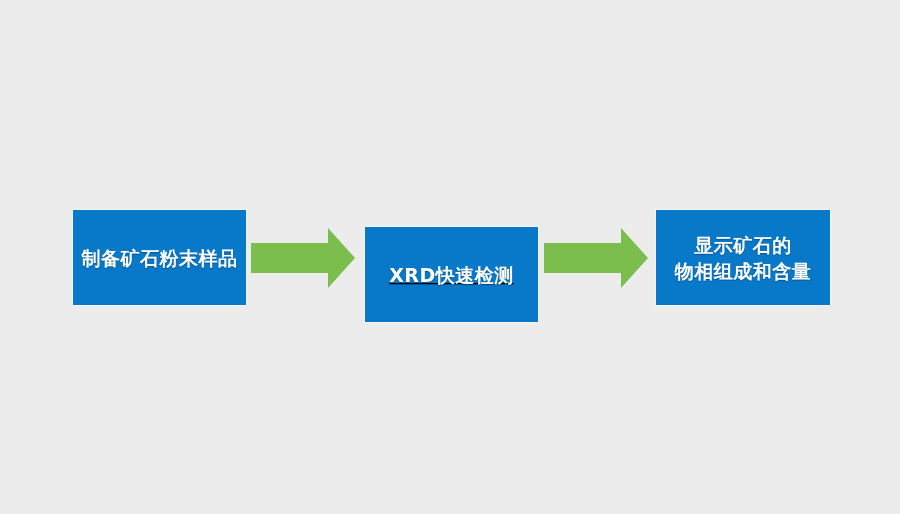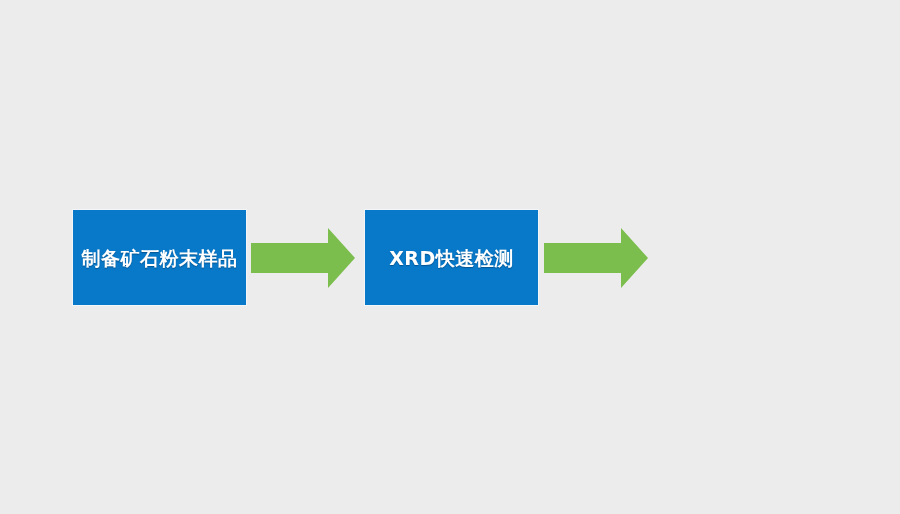--- a/index.html
+++ b/index.html
@@ -31,21 +31,21 @@
   .process-box-label {
     color: #ffffff;
     font-size: 19px;
     font-weight: bold;
     line-height: 26px;
     letter-spacing: 0.5px;
     text-shadow: 0 1px 1px rgba(0, 44, 80, 0.45);
     white-space: pre-line;
   }
   #box-1 { left: 72px;  top: 209px; width: 175px; height: 97px; }
-  #box-2 { left: 364px; top: 209px; width: 175px; height: 97px; }
+  #box-2 { left: 364px; top: 226px; width: 175px; height: 97px; text-decoration: underline; }
   #box-3 { left: 655px; top: 209px; width: 176px; height: 97px; }
 
   .flow-arrow {
     position: absolute;
     top: 226px;
     width: 104px;
     height: 64px;
   }
   #arrow-1 { left: 251px; }
   #arrow-2 { left: 544px; }
@@ -69,14 +69,18 @@
   <div class="process-box" id="box-2">
     <span class="process-box-label">XRD快速检测</span>
   </div>
 
   <div class="flow-arrow" id="arrow-2">
     <svg viewBox="0 0 104 64" preserveAspectRatio="none">
       <polygon points="0,17 77,17 77,2 104,32 77,62 77,47 0,47" fill="#7cbe4d"></polygon>
     </svg>
   </div>
 
+  <div class="process-box" id="box-3">
+    <span class="process-box-label">显示矿石的
+物相组成和含量</span>
+  </div>
 
 </div>
 
 </body></html>

